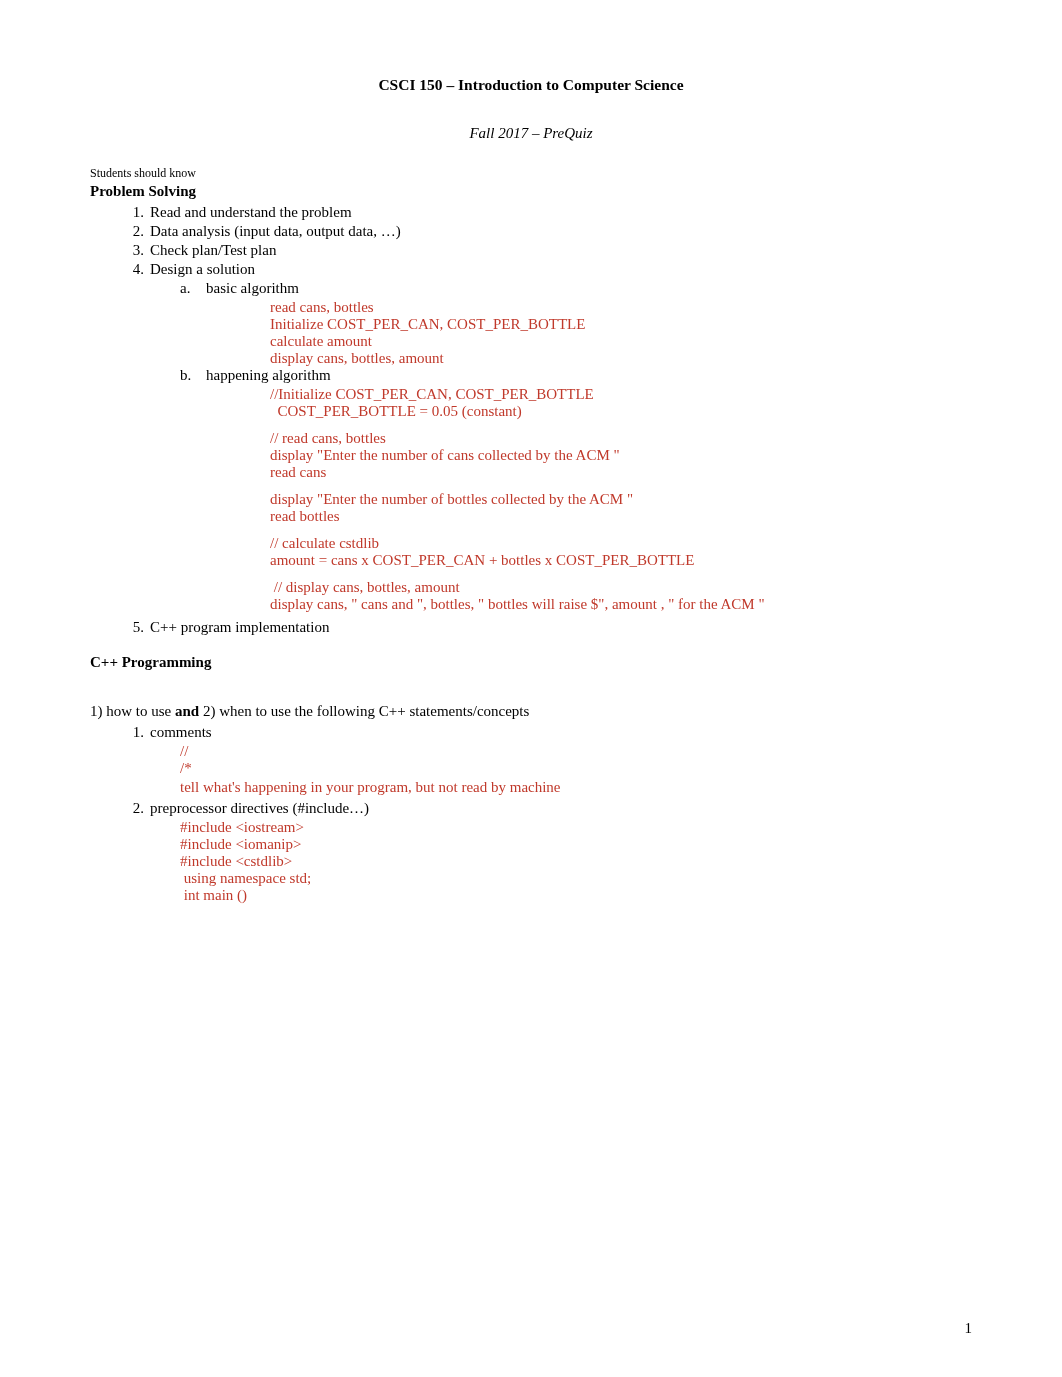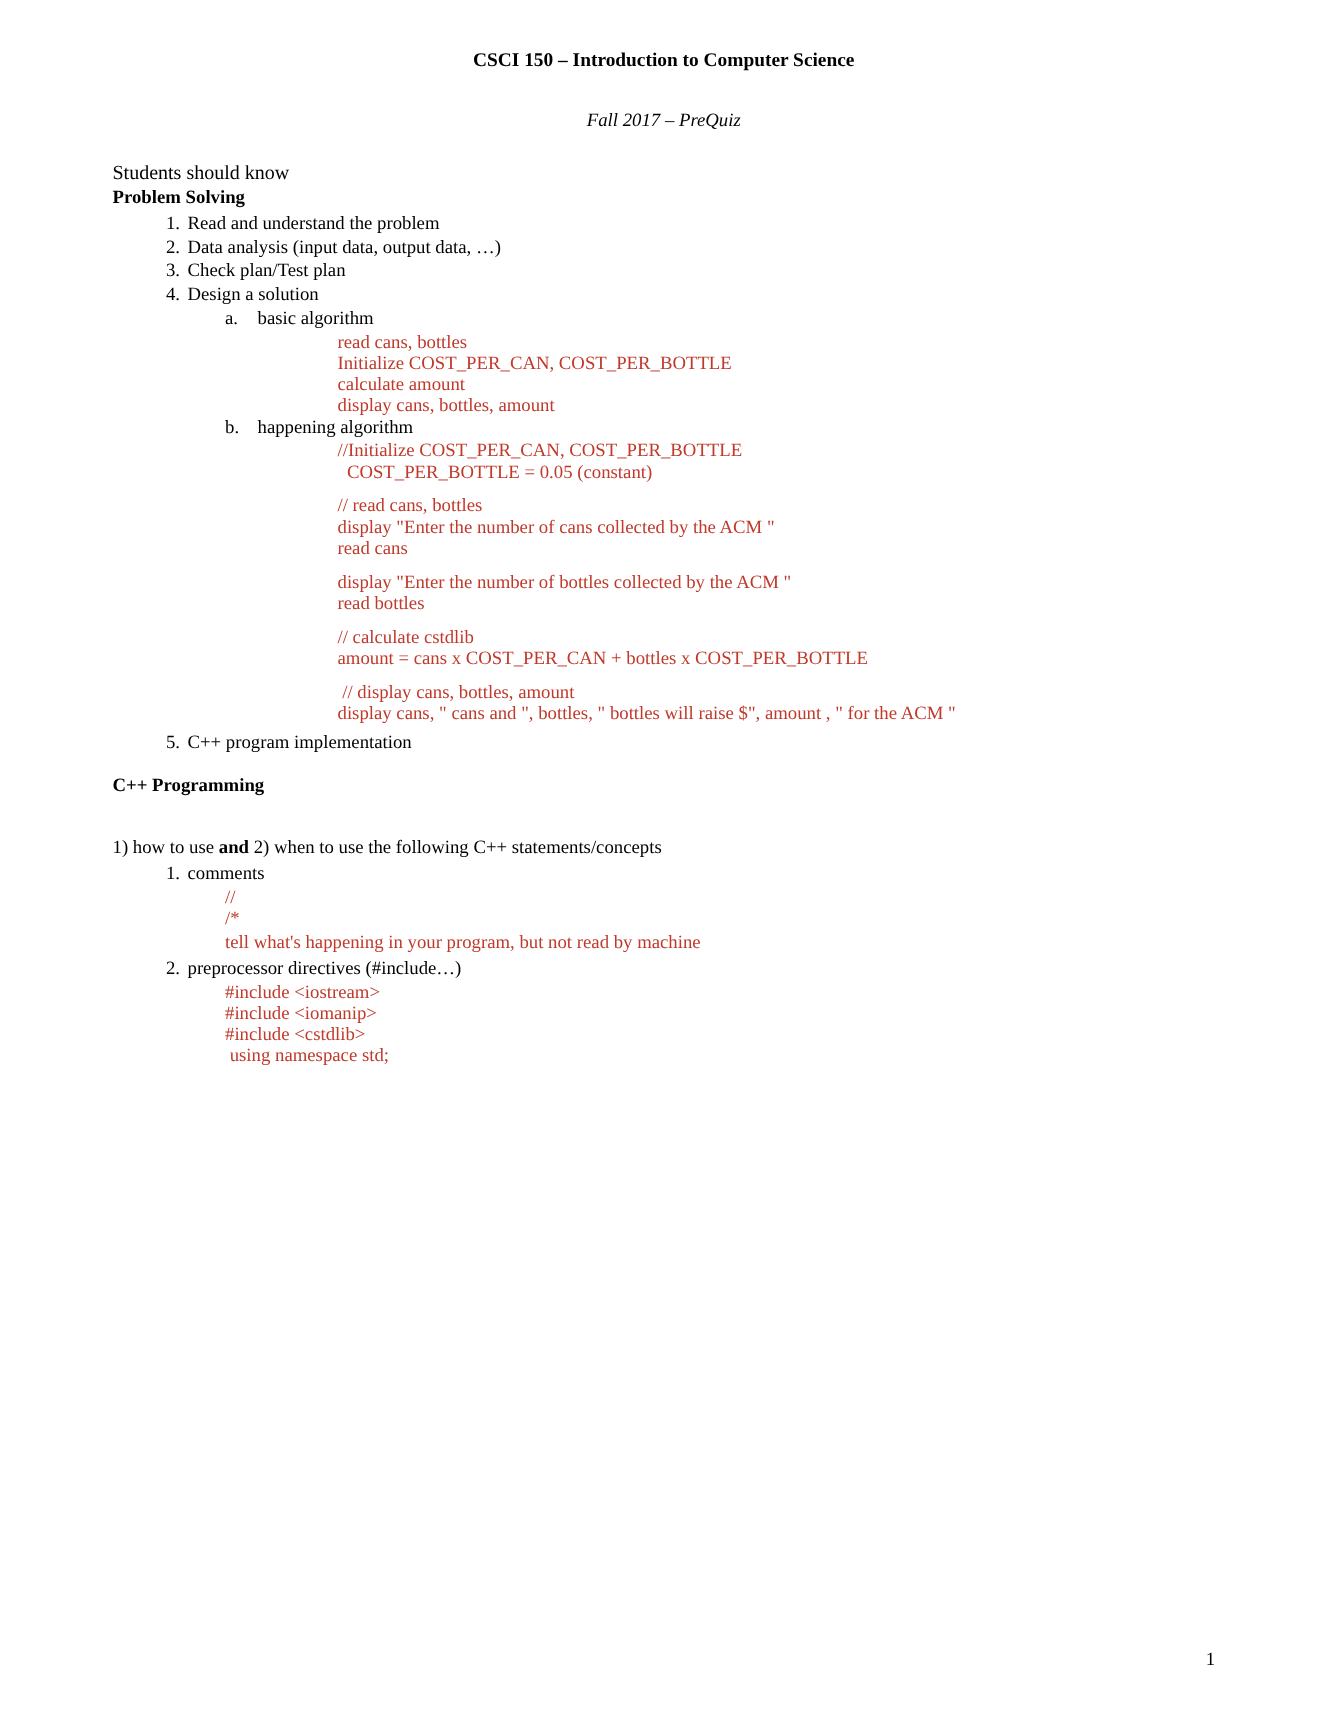--- a/index.html
+++ b/index.html
@@ -11,39 +11,39 @@
       background: #fff;
       font-family: "Times New Roman", Times, serif;
       font-size: 15px;
       color: #000;
       width: 1062px;
       min-height: 1377px;
     }
     .page {
       width: 1062px;
       min-height: 1377px;
-      padding: 40px 90px 60px 90px;
+      padding: 76px 90px 60px 90px;
       position: relative;
     }
     .header {
       text-align: center;
       margin-bottom: 24px;
     }
     .header-title {
       font-weight: bold;
       font-size: 15.5px;
     }
     .header-subtitle {
       font-style: italic;
       font-size: 15px;
       margin-top: 31px;
     }
     .section-intro {
       margin-bottom: 2px;
-      font-size: 16px;
+      font-size: 12px;
     }
     .section-bold {
       font-weight: bold;
       font-size: 15px;
       margin-bottom: 4px;
     }
     .code-line {
       display: block;
       white-space: pre;
     }
@@ -186,20 +186,21 @@
 
       <div class="numbered-item" style="margin-top: 4px;">
         <span class="num-label">2.</span>
         <span>preprocessor directives (#include…)</span>
       </div>
       <div class="indent2">
         <span class="code-line red">#include &lt;iostream&gt;</span>
         <span class="code-line red">#include &lt;iomanip&gt;</span>
         <span class="code-line red">#include &lt;cstdlib&gt;</span>
         <span class="code-line red"> using namespace std;</span>
+        <span class="code-line red"> int main ()</span>
       </div>
 
     </div>
 
   </div>
 
   <div class="page-number">1</div>
 
 </div>
 

